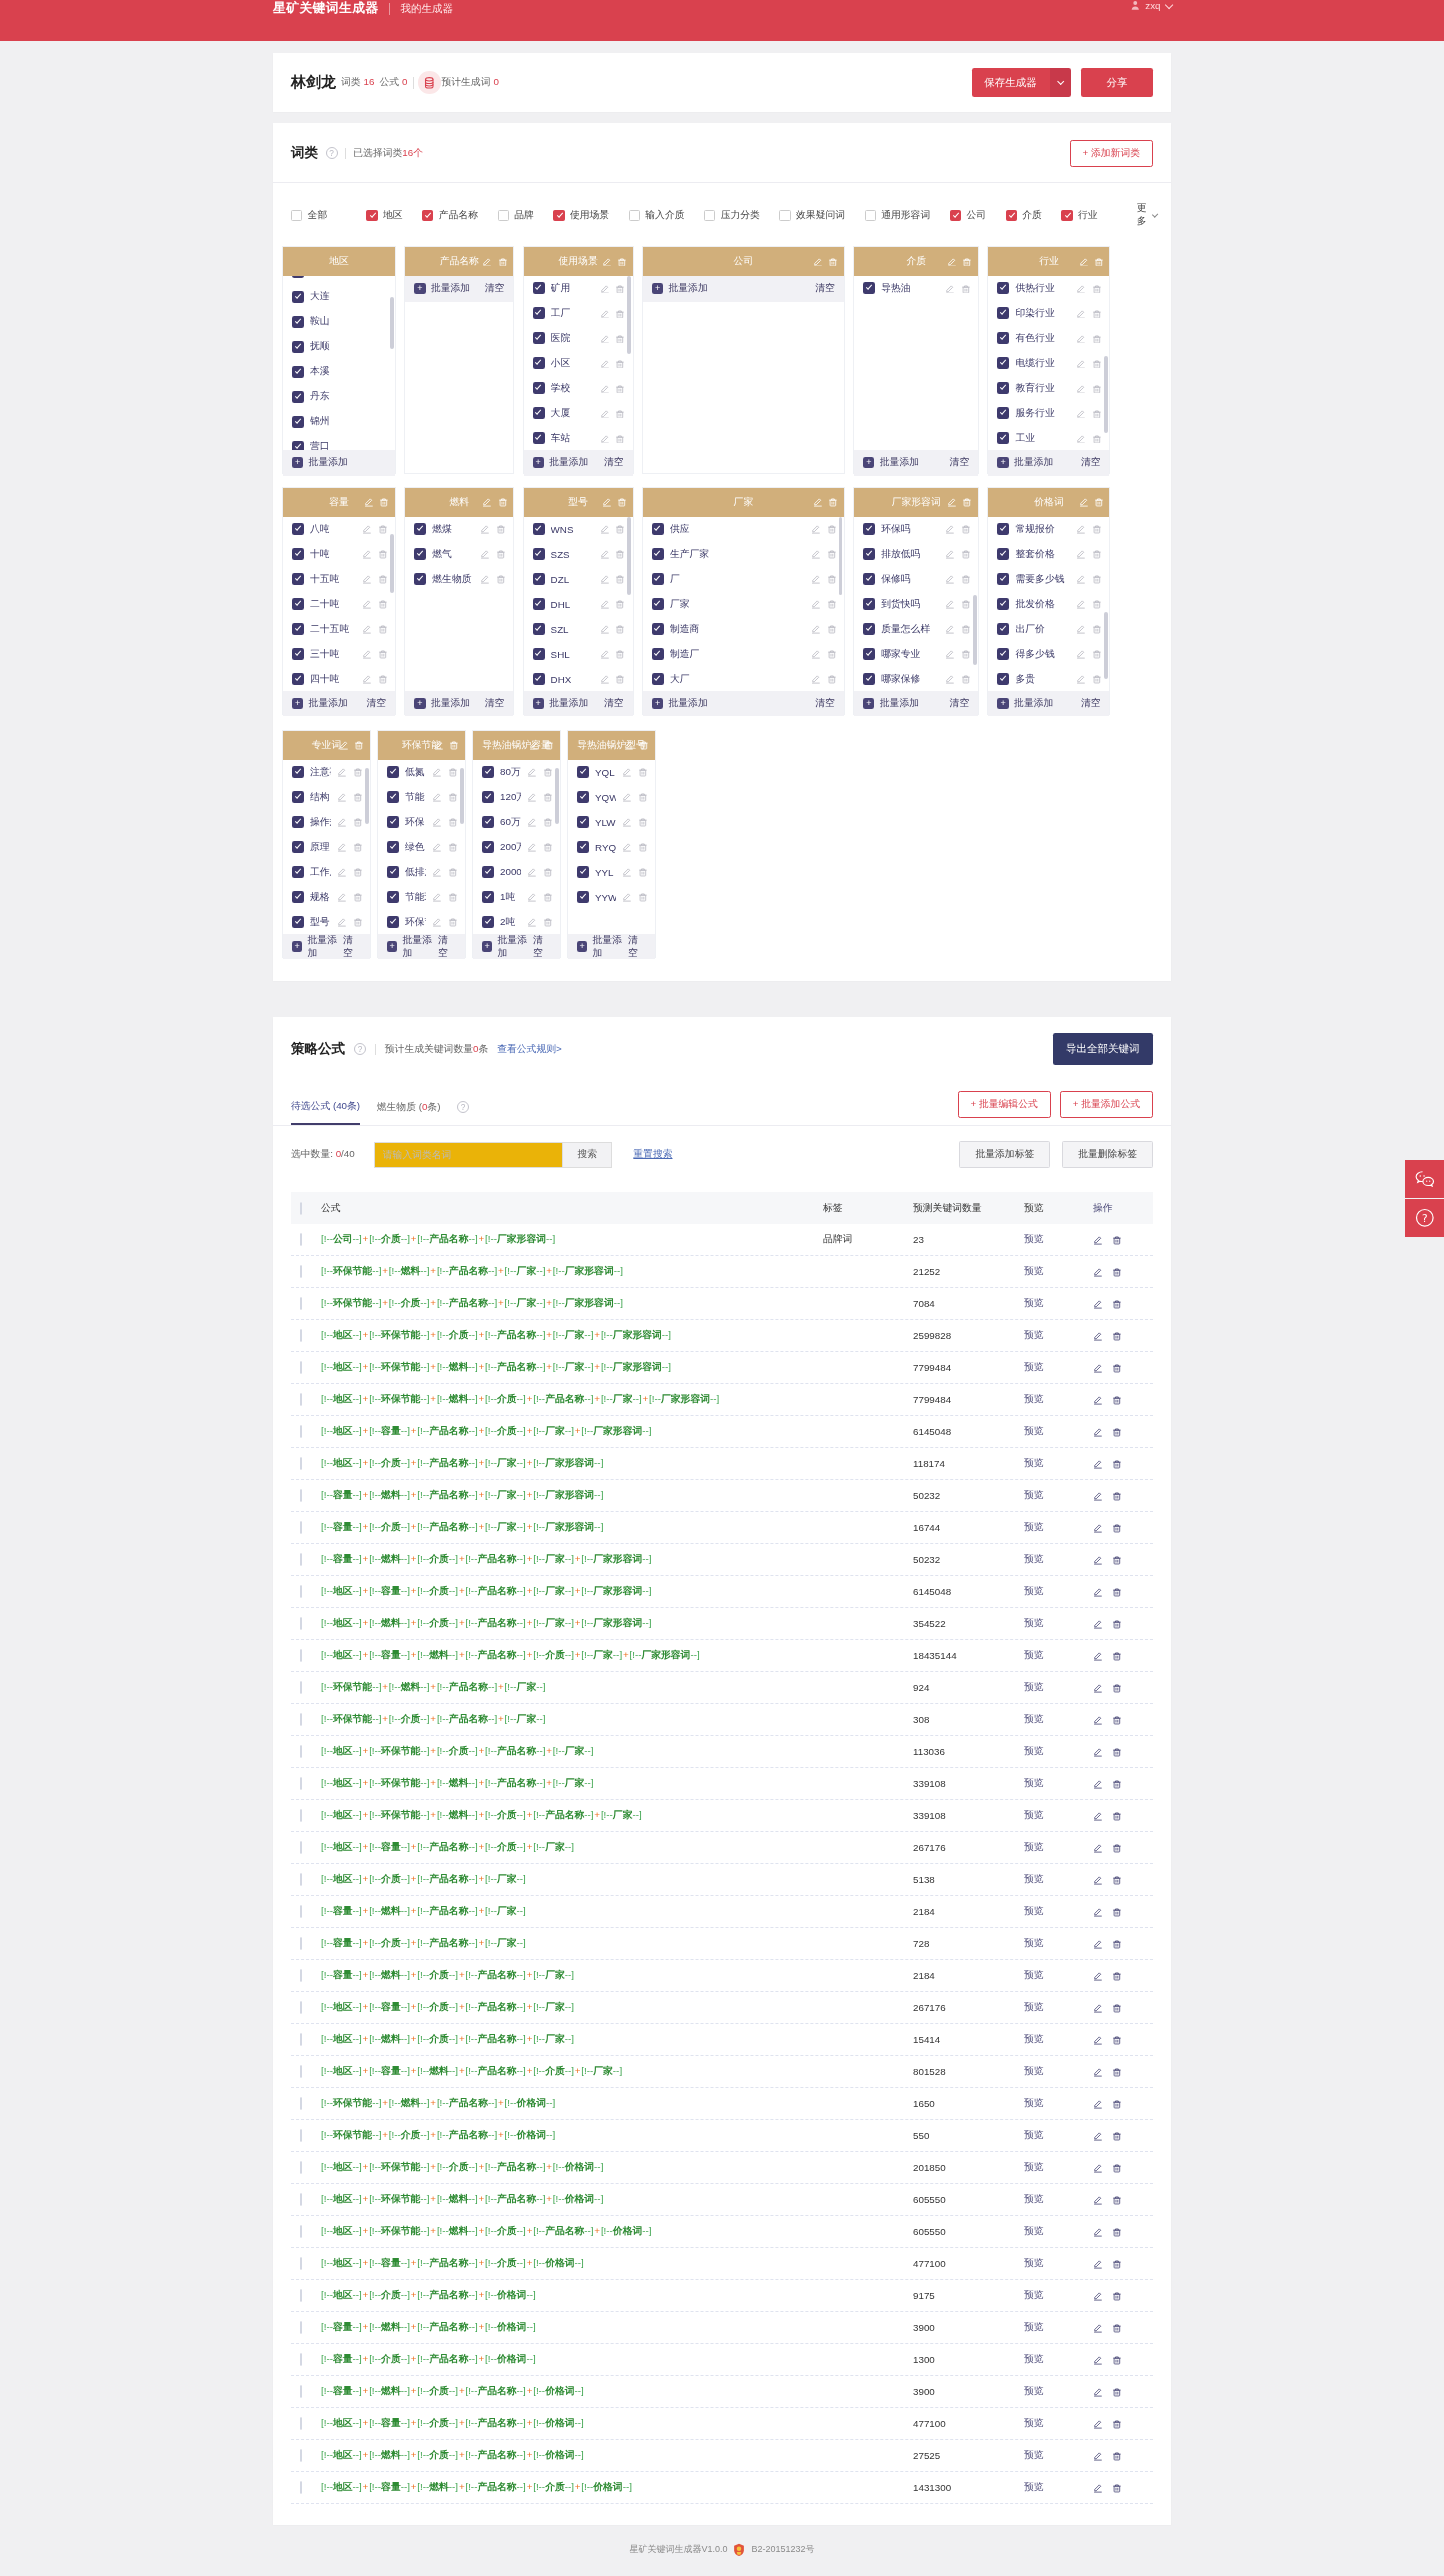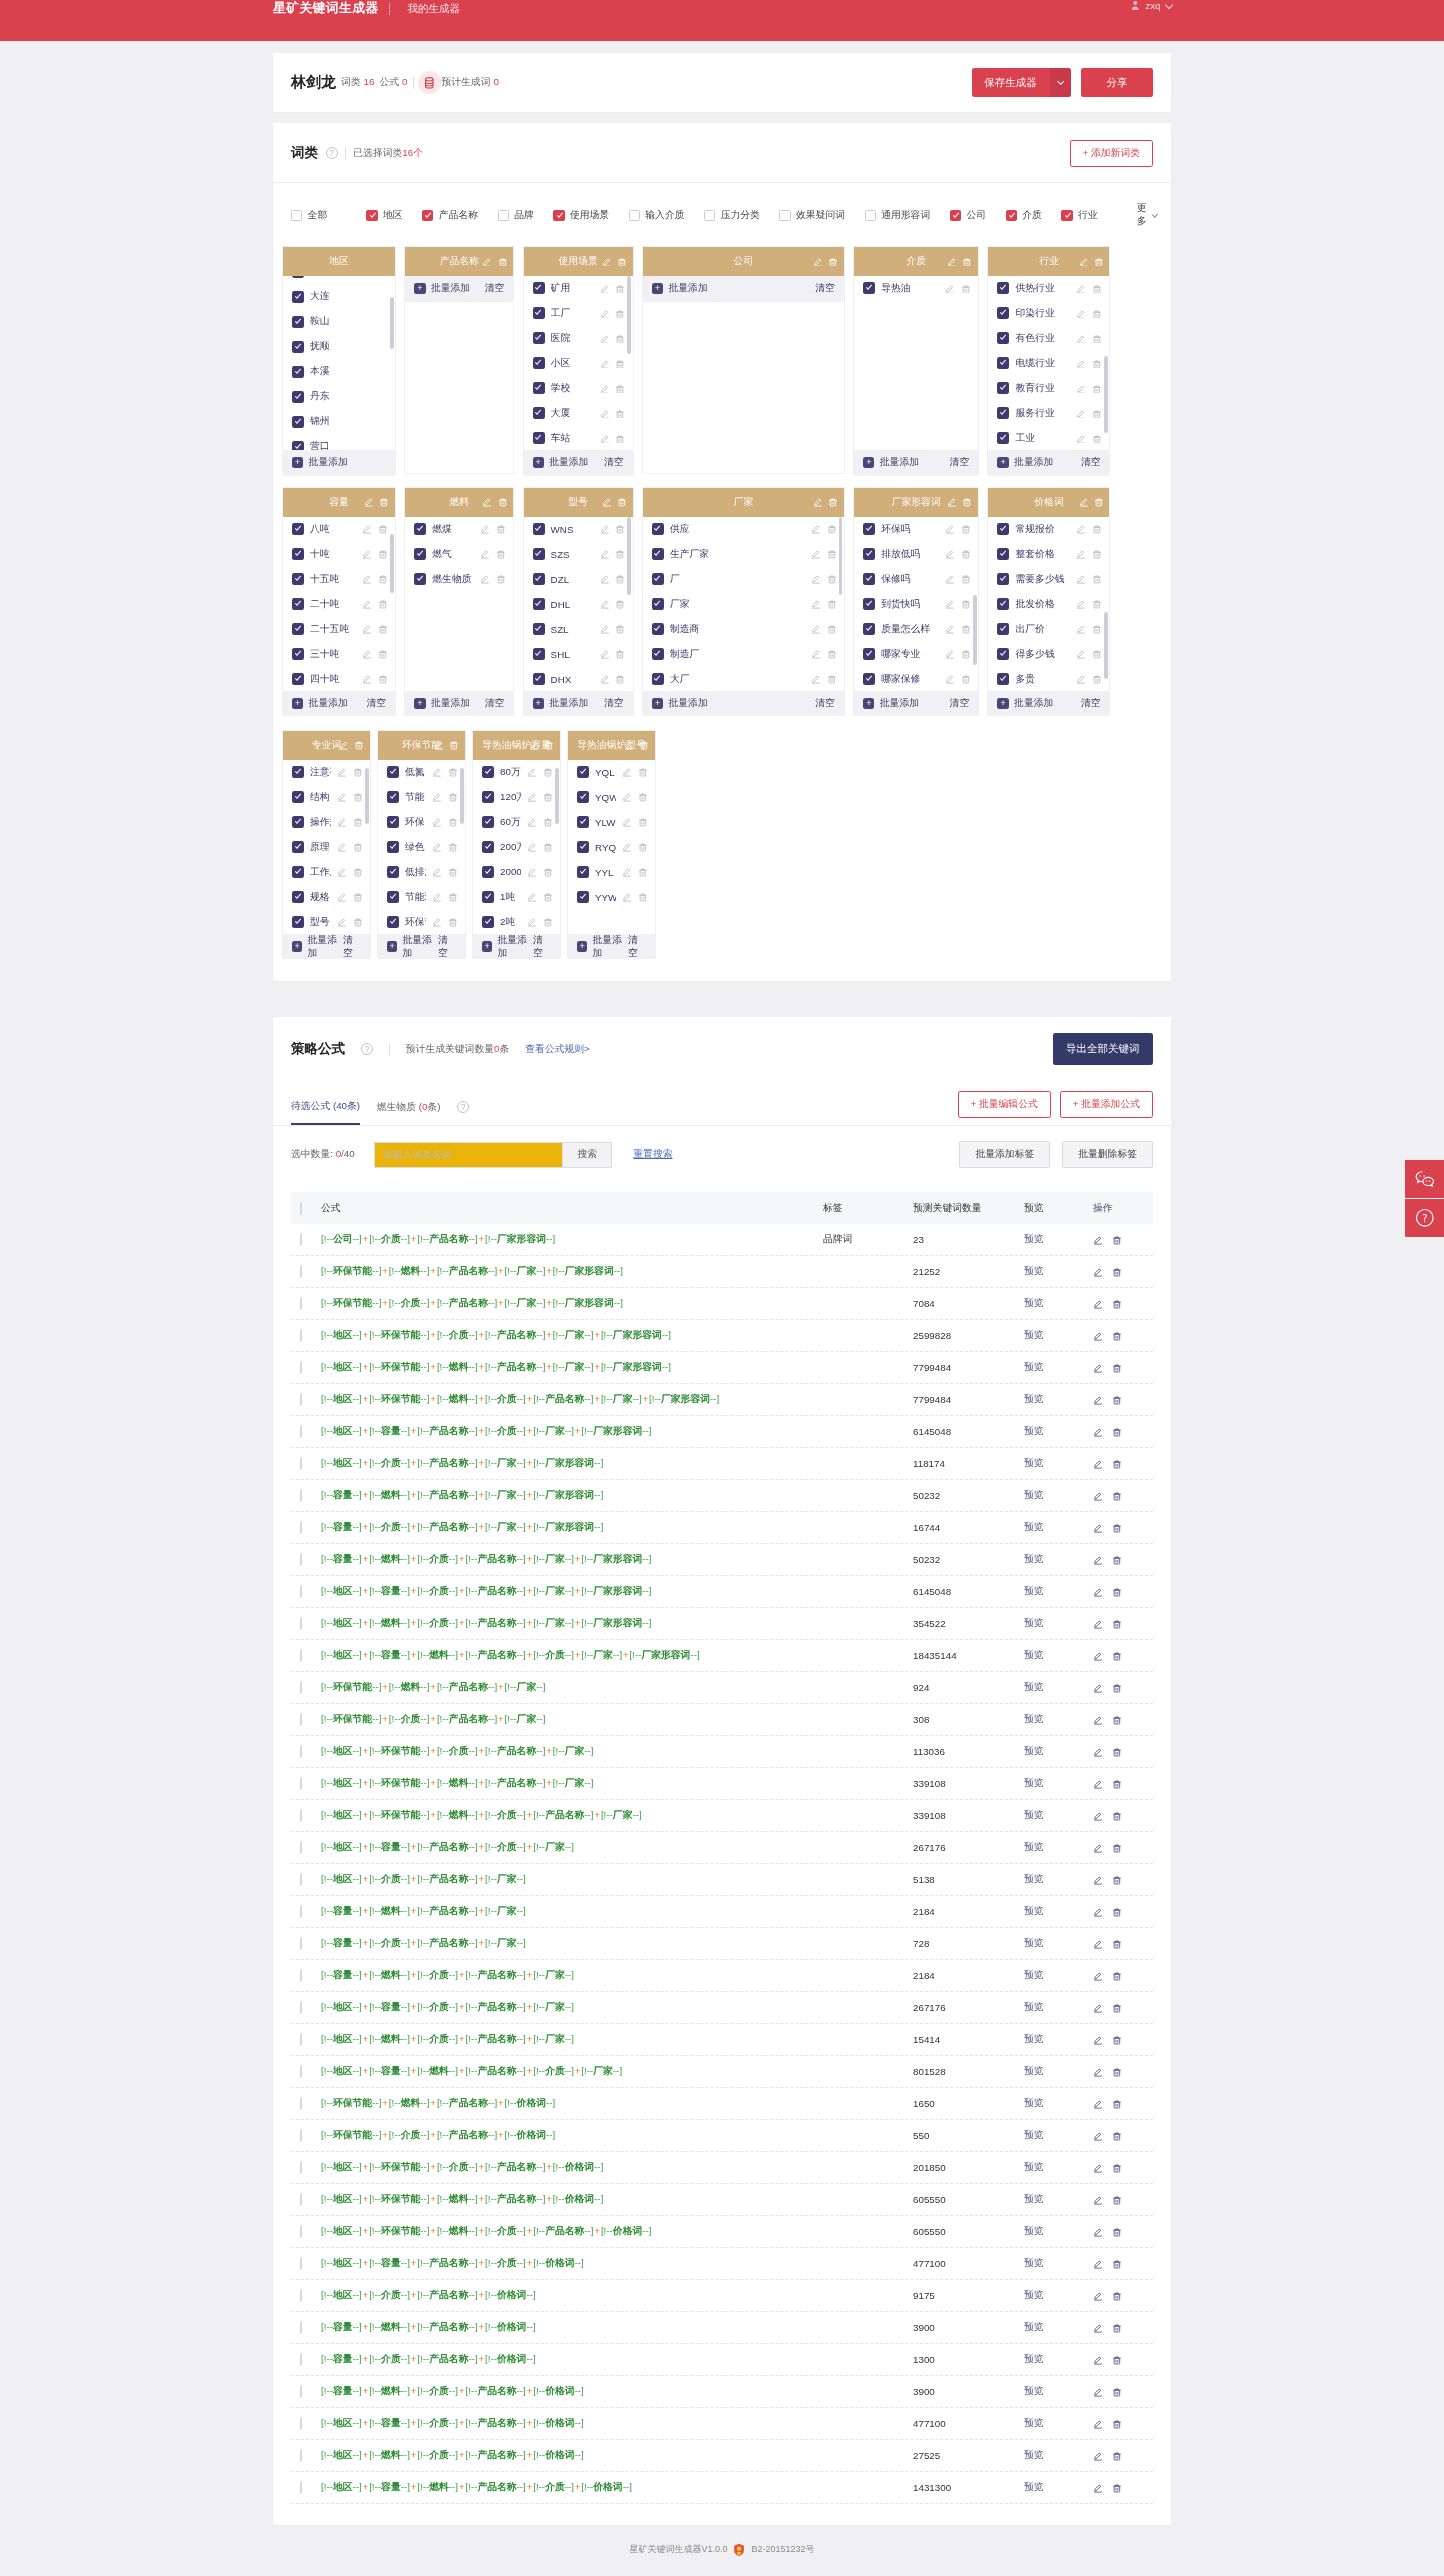--- a/index.html
+++ b/index.html
@@ -10,21 +10,21 @@
     height:2576px; position:relative;
   }
   .container { width:898px; margin:0 auto; }
 
   
   .topbar { height:41px; background:#d9414e; }
   .topbar-inner { width:898px; margin:0 auto; height:53px; display:flex; align-items:flex-start; justify-content:space-between; }
   .brand-wrap { display:flex; align-items:center; gap:10.5px; }
   .brand { color:#fff; font-size:12.8px; font-weight:bold; letter-spacing:0.4px; }
   .top-divider { width:0.8px; height:12px; background:rgba(255,255,255,.45); }
-  .topnav { color:#ffe9ea; font-size:10.5px; cursor:pointer;margin-left:7px; }
+  .topnav { color:#ffe9ea; font-size:10.5px; cursor:pointer; }
   .user-wrap { display:flex; align-items:center; gap:4.5px; color:#ffd9dc; font-size:9.8px; }
   .user-ic { width:10.5px; height:10.5px; display:inline-block; }
   .chev { width:6px; height:6px; border-right:1.1px solid #ffd9dc; border-bottom:1.1px solid #ffd9dc; transform:rotate(45deg) translateY(-1.5px); display:inline-block; }
 
   
   .panel { background:#fff; box-shadow:0 0.8px 1.5px rgba(0,0,0,.04); }
 
   
   .userbar { margin-top:12px; height:59px; display:flex; align-items:center; justify-content:space-between; padding:0 18px; }
   .ub-left { display:flex; align-items:center; gap:5px; }
@@ -84,21 +84,21 @@
   .clip-top { margin-top:-16.6px; }
   .scrollthumb { position:absolute; right:1.5px; width:3.8px; border-radius:2.3px; background:#cdced8; }
   .card-foot { height:25.6px; background:#f1f1f5; display:flex; align-items:center; justify-content:space-between; padding:0 9px; flex:none; }
   .batch { display:flex; align-items:center; gap:5.3px; color:#3f3b63; cursor:pointer; }
   .plus-sq { width:11.3px; height:11.3px; border-radius:2.3px; background:#4a4577; color:#fff; font-size:9px; line-height:11.3px; text-align:center; }
   .clear-btn { color:#3f3b63; cursor:pointer; }
 
   
   .formula-panel { margin-top:36px; padding-bottom:21px; }
   .fp-head { display:flex; align-items:center; justify-content:space-between; padding:16.6px 18px 15px; }
-  .fp-left { display:flex; align-items:center; gap:16px; }
+  .fp-left { display:flex; align-items:center; gap:9px; }
   .link-blue { color:#4a69b5; cursor:pointer; }
   .btn-navy { background:#333a68; color:#fff; border:none; height:32px; padding:0 13.5px; font-size:10.5px; border-radius:2.3px; cursor:pointer; font-family:inherit; }
   .tabs-row { display:flex; align-items:flex-end; justify-content:space-between; padding:10.5px 18px 0; border-bottom:0.8px solid #ececf1; }
   .tabs { display:flex; align-items:center; gap:16.6px; }
   .tab { padding-bottom:10.5px; cursor:pointer; color:#666; }
   .tab.active { color:#40498e; border-bottom:2.3px solid #413d6b; }
   .tab b { color:#d9414e; font-weight:normal; }
   .tabs .qmark { margin-bottom:10.5px; }
   .tab-btns { display:flex; gap:9px; padding-bottom:7.5px; }
   .search-row { display:flex; align-items:center; padding:15px 18px 0; }

